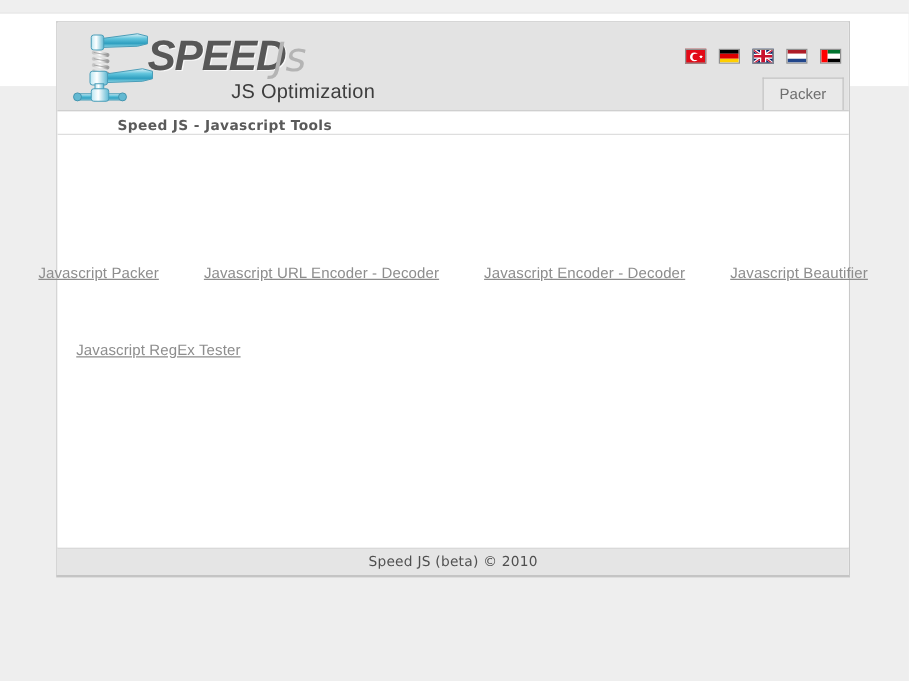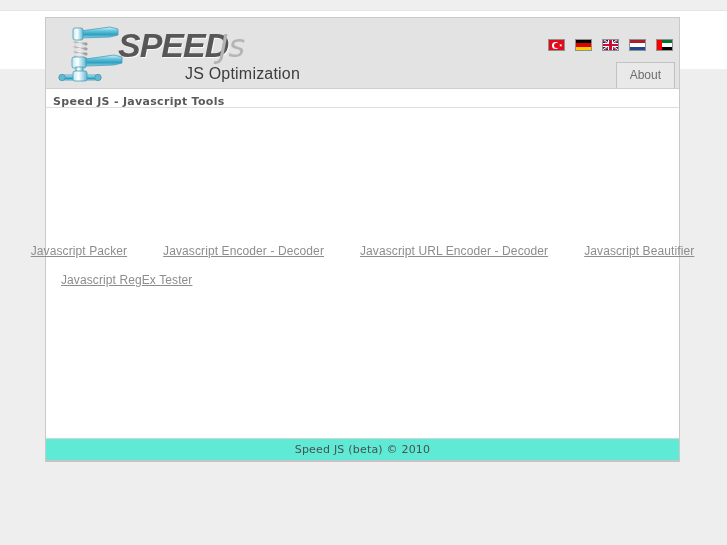--- a/index.html
+++ b/index.html
@@ -205,55 +205,56 @@
     border-bottom: 1px solid #dedede;
     box-sizing: border-box;
     padding: 2px 0 0 7px;
   }
   .title-strip span {
     font-family: "DejaVu Sans", sans-serif;
     font-size: 11px;
     font-weight: bold;
     color: #5a5a5a;
     letter-spacing: 0.3px;
+    margin-left: 41px;
   }
 
   
   .content {
     background: #ffffff;
     height: 330px;
     position: relative;
   }
   .link-row {
     position: absolute;
     left: 0;
     width: 100%;
     display: flex;
     justify-content: center;
     gap: 36px;
     box-sizing: border-box;
     padding: 0 10px;
   }
-  .row-1 { top: 103px; margin-top: 33px; }
+  .row-1 { top: 103px; }
   .row-2 { top: 165px; gap: 28px; justify-content: flex-start; padding-left: 15px; }
 
   .tool-link {
     font-family: "Liberation Sans", sans-serif;
     font-size: 12px;
     color: #8d8d8d;
     text-decoration: underline;
     cursor: pointer;
     white-space: nowrap;
     letter-spacing: 0.1px;
   }
 
   
   .footer {
     height: 21px;
-    background: #5eead4;
+    background: #e5e5e5;
     border-top: 1px solid #d5d5d5;
     display: flex;
     align-items: center;
     justify-content: center;
   }
   .footer span {
     font-family: "DejaVu Sans", sans-serif;
     font-size: 11px;
     color: #4f4f4f;
     letter-spacing: 0.2px;
@@ -359,34 +360,34 @@
       </span>
       <span class="flag flag-ae">
         <i class="s1"></i>
           <i class="s2"></i>
           <i class="s3"></i>
           <i class="hoist"></i>
       </span>
     </div>
 
     <div class="nav">
-      <div class="nav-btn">About</div>
+      <div class="nav-btn">Packer</div>
     </div>
   </div>
 
   <div class="title-strip">
     <span>Speed JS - Javascript Tools</span>
   </div>
 
   <div class="content">
 
     <div class="link-row row-1">
       <a class="tool-link">Javascript Packer</a>
+      <a class="tool-link">Javascript URL Encoder - Decoder</a>
       <a class="tool-link">Javascript Encoder - Decoder</a>
-      <a class="tool-link">Javascript URL Encoder - Decoder</a>
       <a class="tool-link">Javascript Beautifier</a>
     </div>
 
     <div class="link-row row-2">
       <a class="tool-link">Javascript RegEx Tester</a>
     </div>
 
   </div>
 
   <div class="footer">

